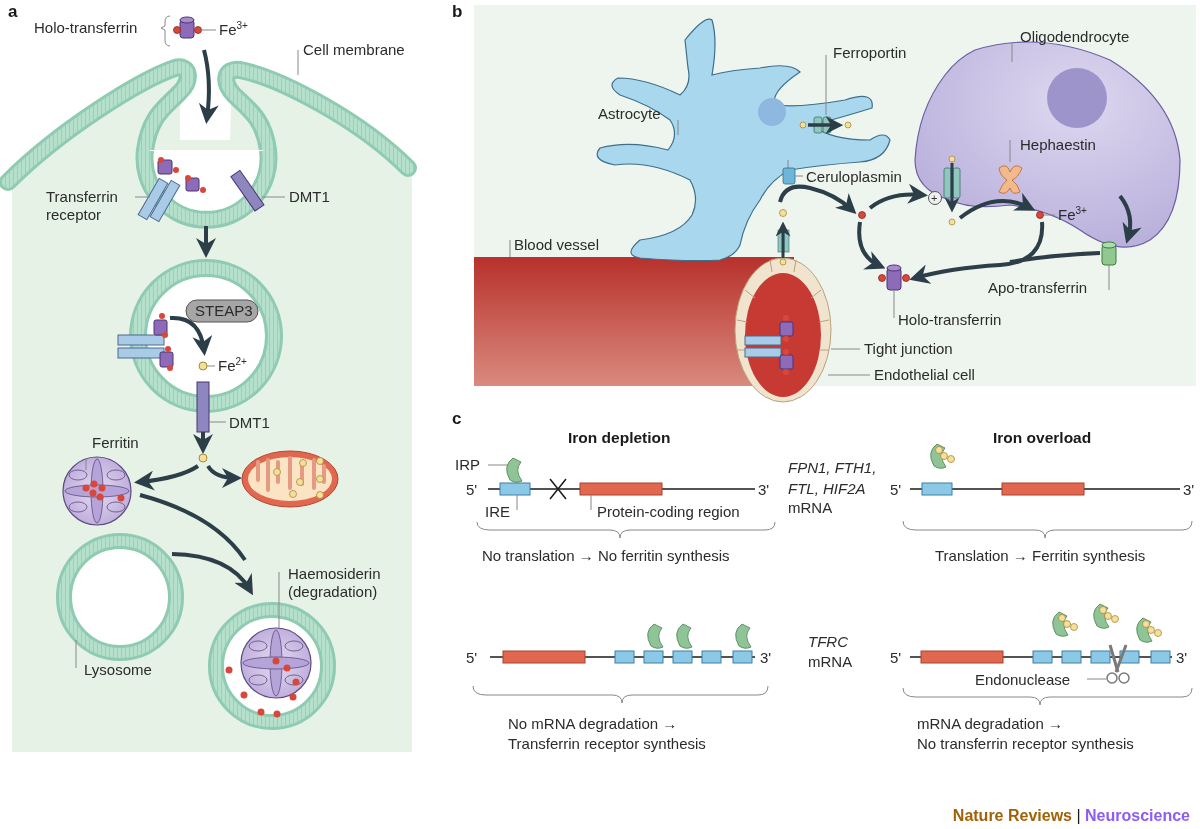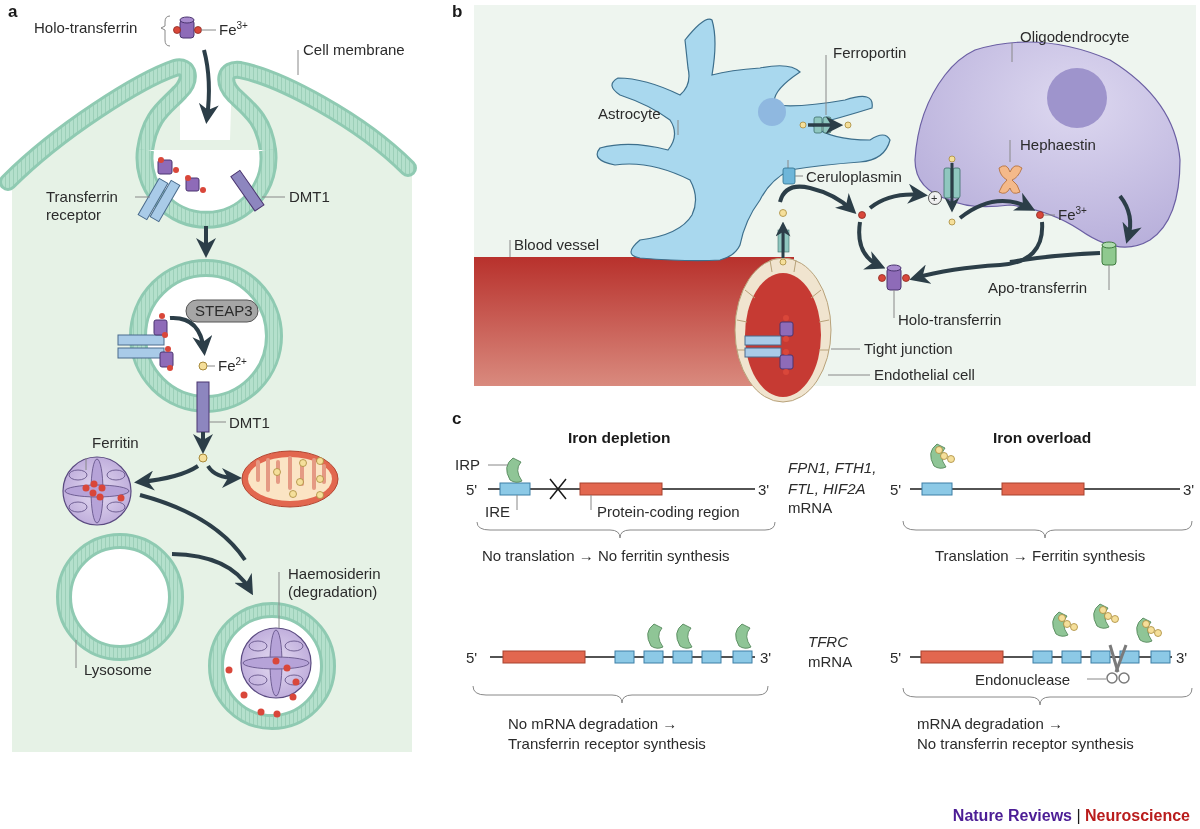--- a/index.html
+++ b/index.html
@@ -4,22 +4,22 @@
 <style>
   html,body{margin:0;padding:0;background:#ffffff;}
   body{width:1200px;height:829px;position:relative;overflow:hidden;font-family:"Liberation Sans",sans-serif;color:#2b2b2b;}
   svg{position:absolute;left:0;top:0;}
   .lbl{font-family:"Liberation Sans",sans-serif;font-size:15px;fill:#2b2b2b;}
   .panel-letter{font-family:"Liberation Sans",sans-serif;font-size:17px;font-weight:bold;fill:#1a1a1a;}
   .hdr{font-family:"Liberation Sans",sans-serif;font-size:15.5px;font-weight:bold;fill:#1a1a1a;}
   .ital{font-style:italic;}
   .sup{font-size:10px;}
   .footer{position:absolute;right:10px;bottom:4px;font-family:"Liberation Sans",sans-serif;font-weight:bold;font-size:16px;}
-  .footer .j{color:#4c1d95;}
-  .footer .n{color:#b91c1c;text-align:right;}
+  .footer .j{color:#a16207;}
+  .footer .n{color:#8b5cf6;text-align:right;}
   .footer .sep{color:#1a1a1a;font-weight:normal;}
 </style>
 </head>
 <body>
 
 <svg width="1200" height="829" viewBox="0 0 1200 829">
   <defs>
     <marker id="ah" viewBox="0 0 10 10" refX="7" refY="5" markerWidth="5" markerHeight="5" orient="auto">
       <path d="M0,0 L10,5 L0,10 L3,5 Z" fill="#2c3e48"></path>
     </marker>

